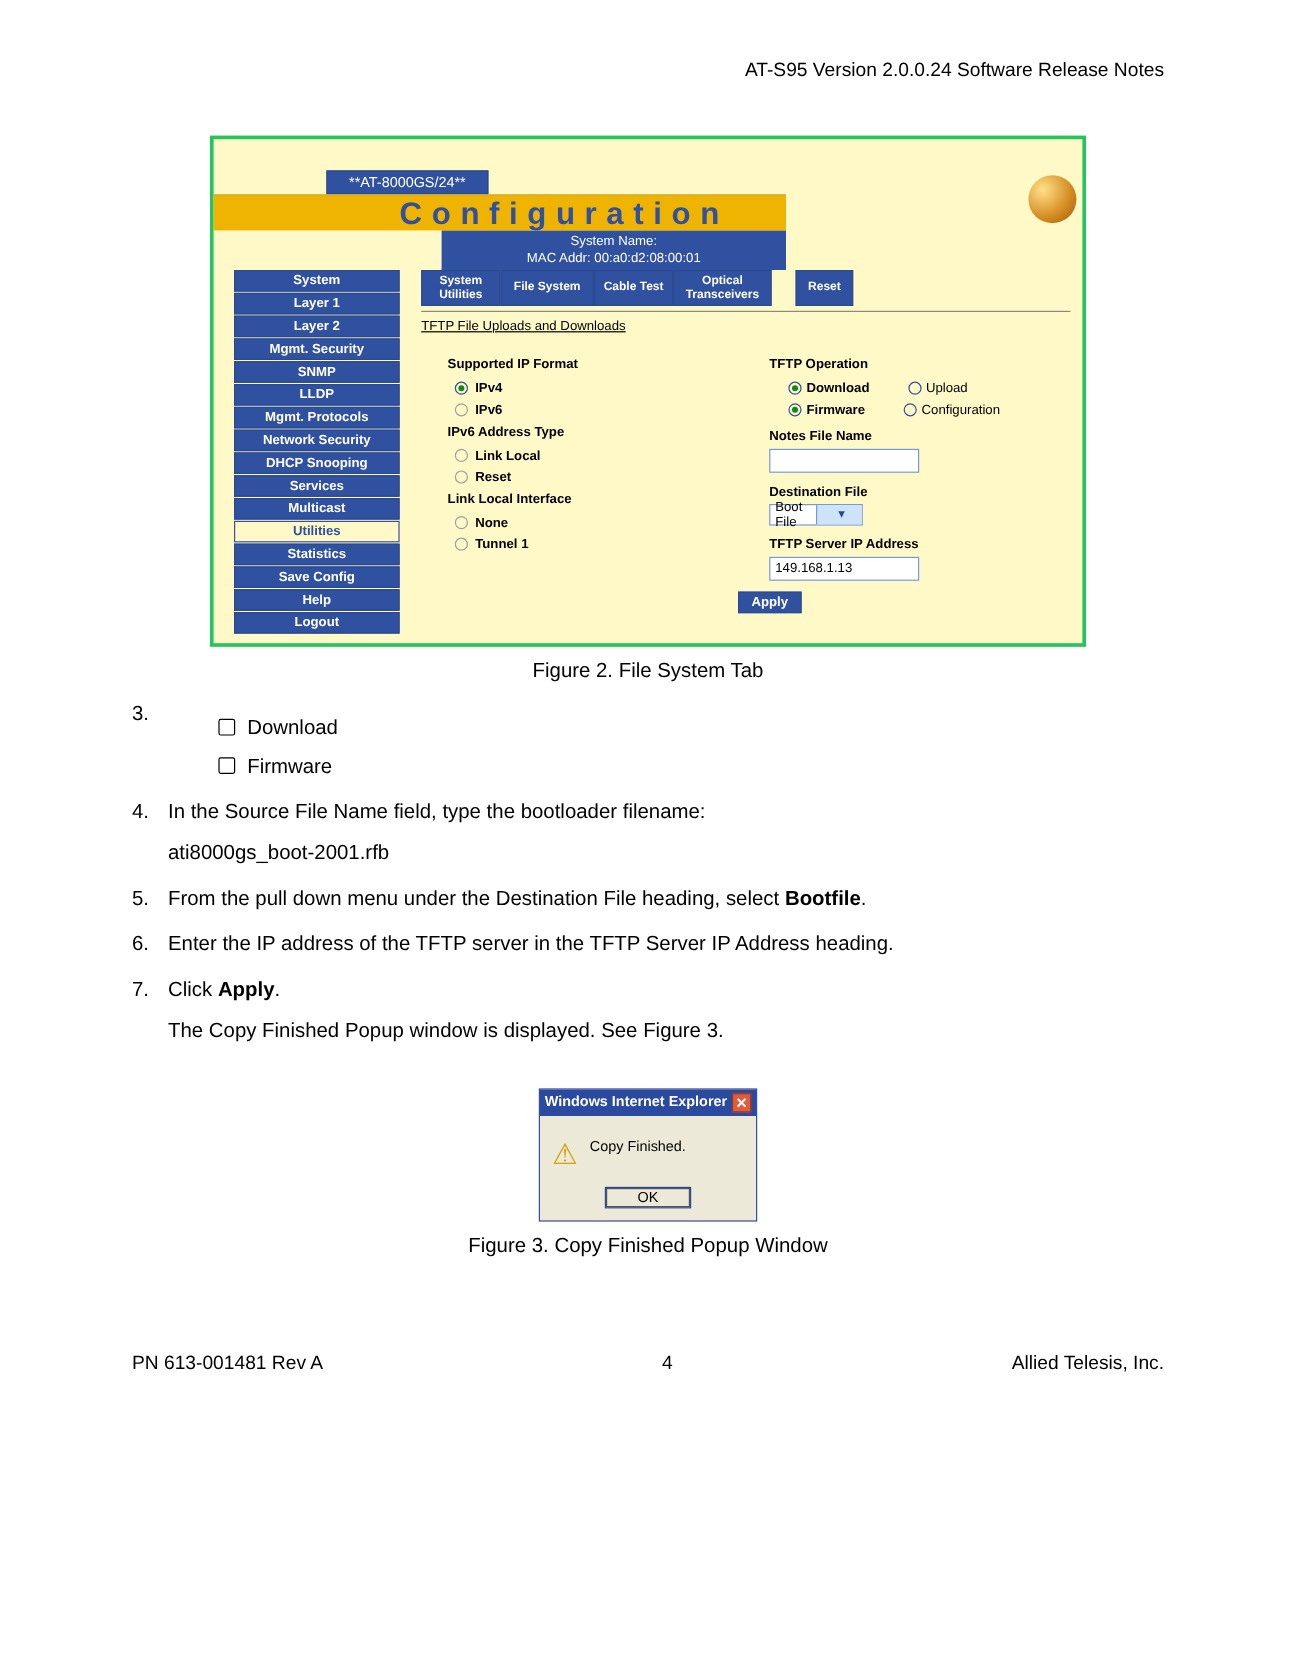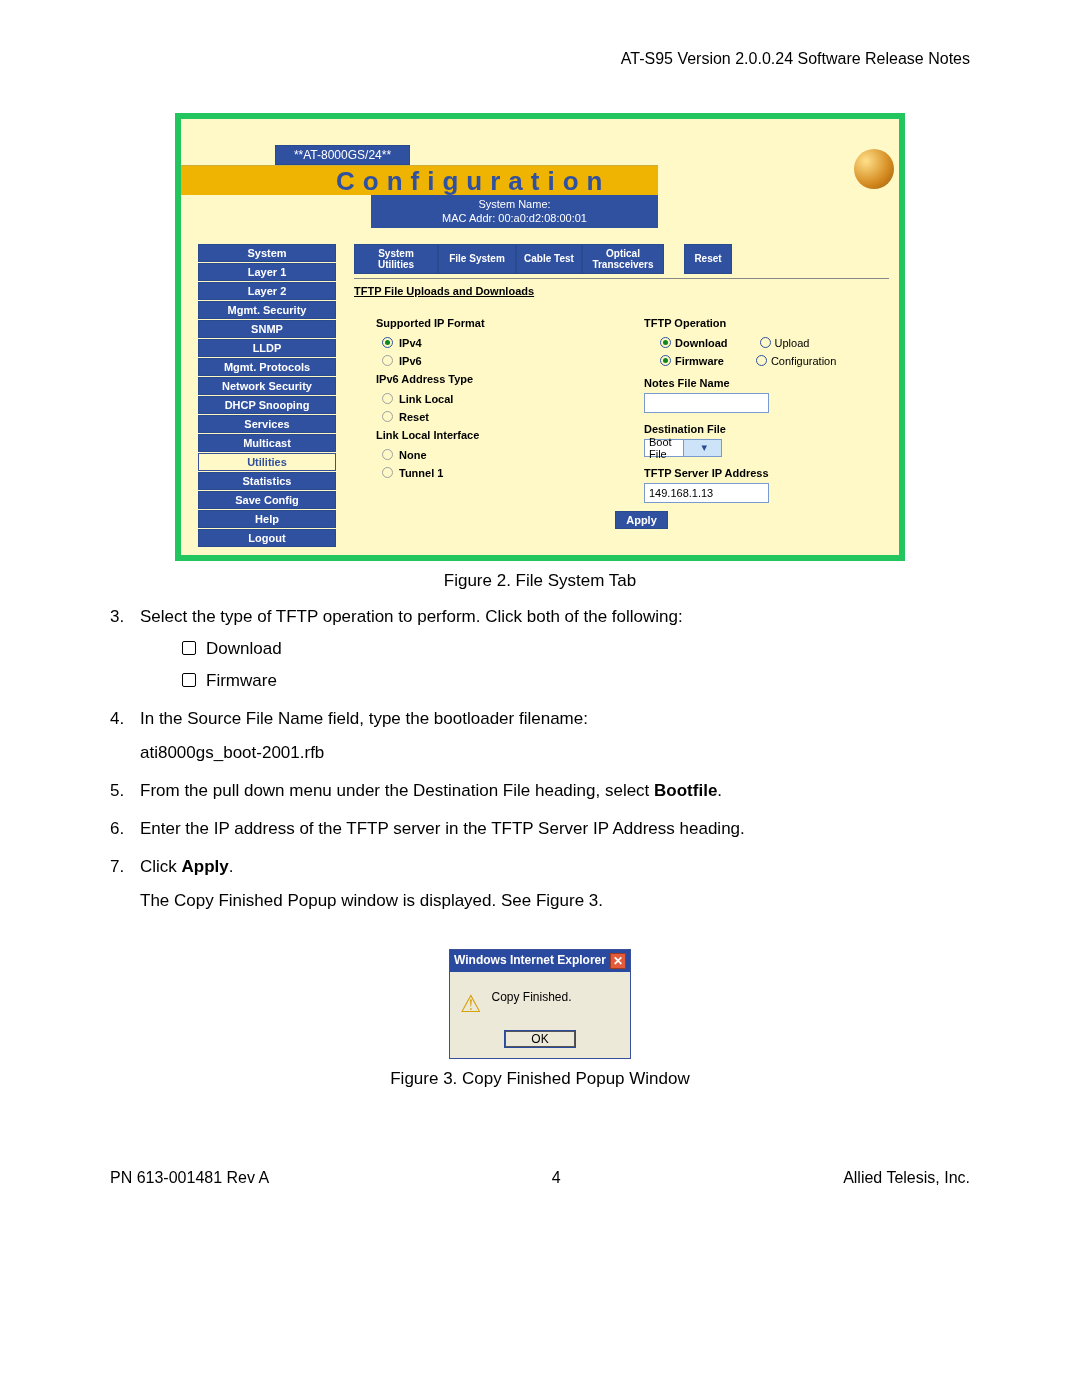--- a/index.html
+++ b/index.html
@@ -1,38 +1,38 @@
 <!DOCTYPE html>
 <html><head>
 <meta charset="utf-8">
 <style>
   * { box-sizing: border-box; margin: 0; padding: 0; }
   body { font-family: Arial, Helvetica, sans-serif; background: #fff; color: #000; width: 1080px; margin: 0 auto; padding: 50px 110px 40px 110px; font-size: 17px; }
   .header { text-align: right; font-size: 16px; margin-bottom: 45px; }
-  .screenshot { background: #fef9c7; border: 6px solid #22c55e; width: 730px; margin: 0 auto 10px auto; position: relative; padding-bottom: 8px; }
+  .screenshot { background: #fef9c7; border: 3px solid #22c55e; width: 730px; margin: 0 auto 10px auto; position: relative; padding-bottom: 8px; }
   .top-area { height: 26px; }
   .device-bar { background: #3050a0; color: #fff; font-size: 12px; text-align: center; padding: 2px 0; width: 135px; margin-left: 94px; border: 1px solid #2a4a90; }
   .banner-row { display: flex; align-items: flex-start; }
   .banner { background: #efb302; color: #3050a0; font-weight: bold; font-size: 26px; letter-spacing: 8px; width: 477px; height: 30px; margin-left: 0; padding-left: 155px; padding-top: 0px; border-top: 1px solid #ccae3a; }
   .globe { position: absolute; right: 5px; top: 30px; width: 40px; height: 40px; border-radius: 50%; background: radial-gradient(circle at 30% 30%, #ffe08a, #d48a1f 60%, #9a5a0d); }
   .info-bar { background: #3050a0; color: #fff; font-size: 11px; text-align: center; padding: 2px 0; width: 287px; margin-left: 190px; margin-top: 0; line-height: 1.3; }
-  .main { display: flex; margin-top: 16px; }
+  .main { display: flex; }
   .sidebar { width: 155px; display: flex; flex-direction: column; gap: 1px; padding-left: 17px; }
   .menu-item { background: #3050a0; color: #fff; font-size: 11px; font-weight: bold; text-align: center; padding: 2px 2px; border: 1px solid #2a4a90; cursor: pointer; }
   .menu-item.light { background: #fef9c7; color: #3050a0; border: 1px solid #3a509a; }
   .content { flex: 1; padding-left: 18px; padding-right: 10px; }
   .tabs { display: flex; }
   .tab { background: #3050a0; color: #fff; font-size: 10px; font-weight: bold; padding: 3px 6px; border: 1px solid #2a4a90; display: flex; align-items: center; justify-content: center; text-align: center; min-height: 22px; cursor: pointer; }
-  .tab.t0 { width: 84px; }
+  .tab.t0 { width: 66px; }
   .tab.t1 { width: 78px; }
   .tab.t2 { width: 66px; }
   .tab.t3 { width: 82px; }
   .tab.t4 { width: 48px; margin-left: 20px; }
   .divider { border-top: 1px solid #888; margin-top: 4px; }
-  .section-title { font-size: 11px; font-weight: bold; text-decoration: underline; margin-top: 6px; }
+  .section-title { font-size: 11px; font-weight: normal; text-decoration: underline; margin-top: 6px; }
   .panel-row { display: flex; margin-top: 20px; }
   .left-panel { width: 290px; font-size: 11px; padding-left: 22px; }
   .left-panel .group-title { font-weight: bold; margin-bottom: 8px; }
   .opt { margin-left: 6px; margin-bottom: 6px; display: flex; align-items: center; gap: 6px; }
   .radio { display:inline-block; width:11px; height:11px; border:1px solid #3050a0; border-radius:50%; position:relative; vertical-align: middle;}
   .radio.sel::after { content:''; position:absolute; left:2px; top:2px; width:5px; height:5px; background:#0a8a20; border-radius:50%; }
   .radio.grey { border-color:#a0a0a0; }
   .right-panel { font-size: 11px; }
   .right-panel .group-title { font-weight: bold; margin-bottom: 8px; }
   .rp-row { display: flex; align-items: center; gap: 8px; margin-bottom: 6px; }
@@ -183,21 +183,20 @@
       </div>
     </div>
   </div>
 </div>
 <div class="caption">Figure 2. File System Tab</div>
 
 <div class="steps">
   <div class="step">
     <div class="num">3.</div>
     <div class="body">
-      <span>Select the type of TFTP operation to perform. Click both of the following:</span>
       <div class="sub-step">
           <span class="check"></span>
           <span>Download</span>
         </div>
       <div class="sub-step">
           <span class="check"></span>
           <span>Firmware</span>
         </div>
     </div>
   </div>

